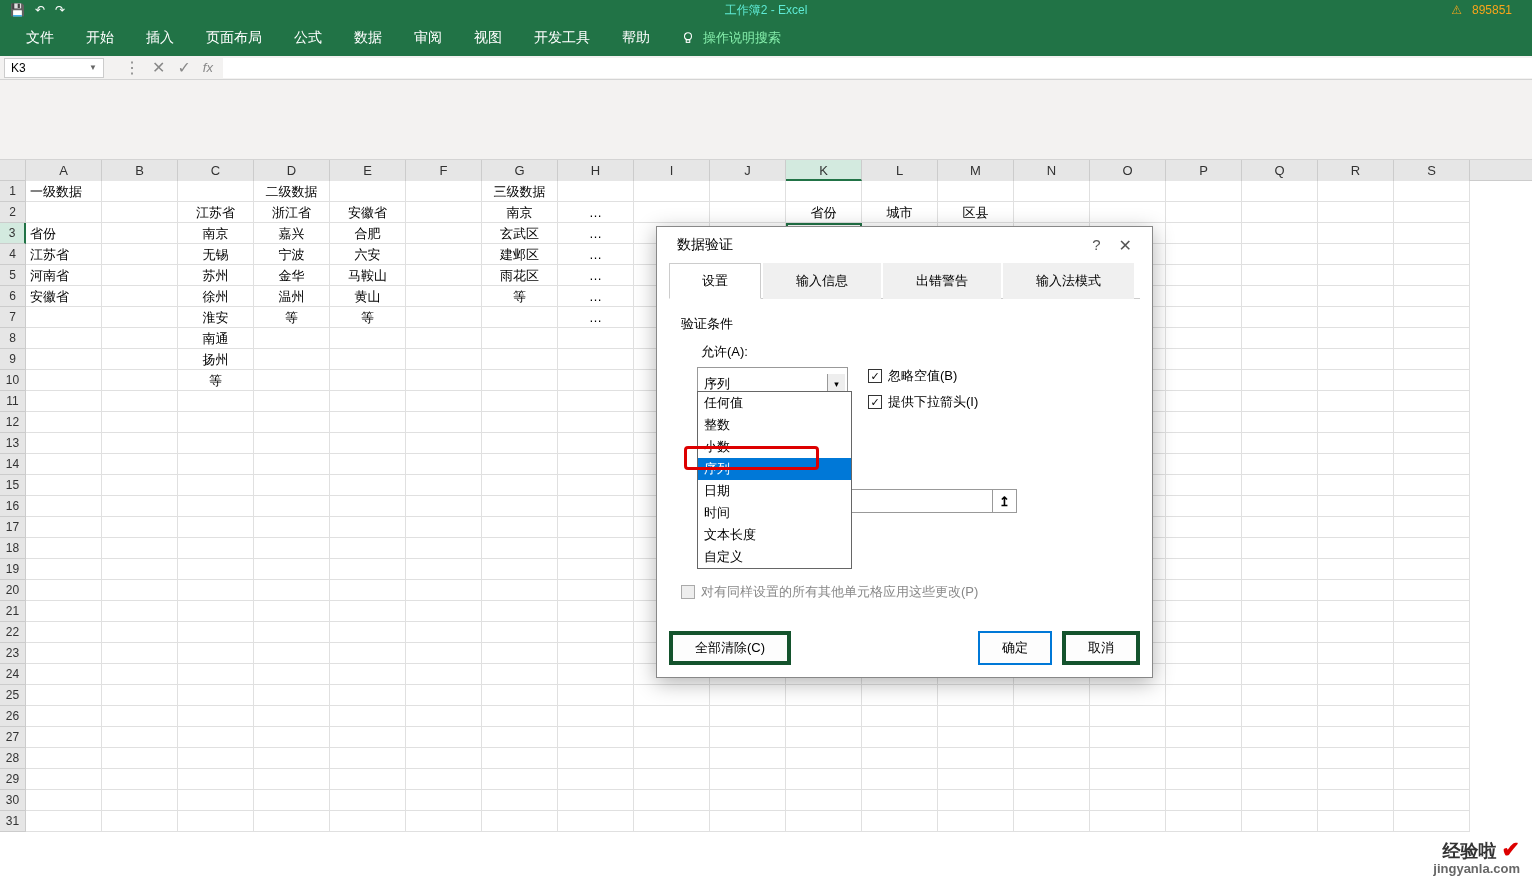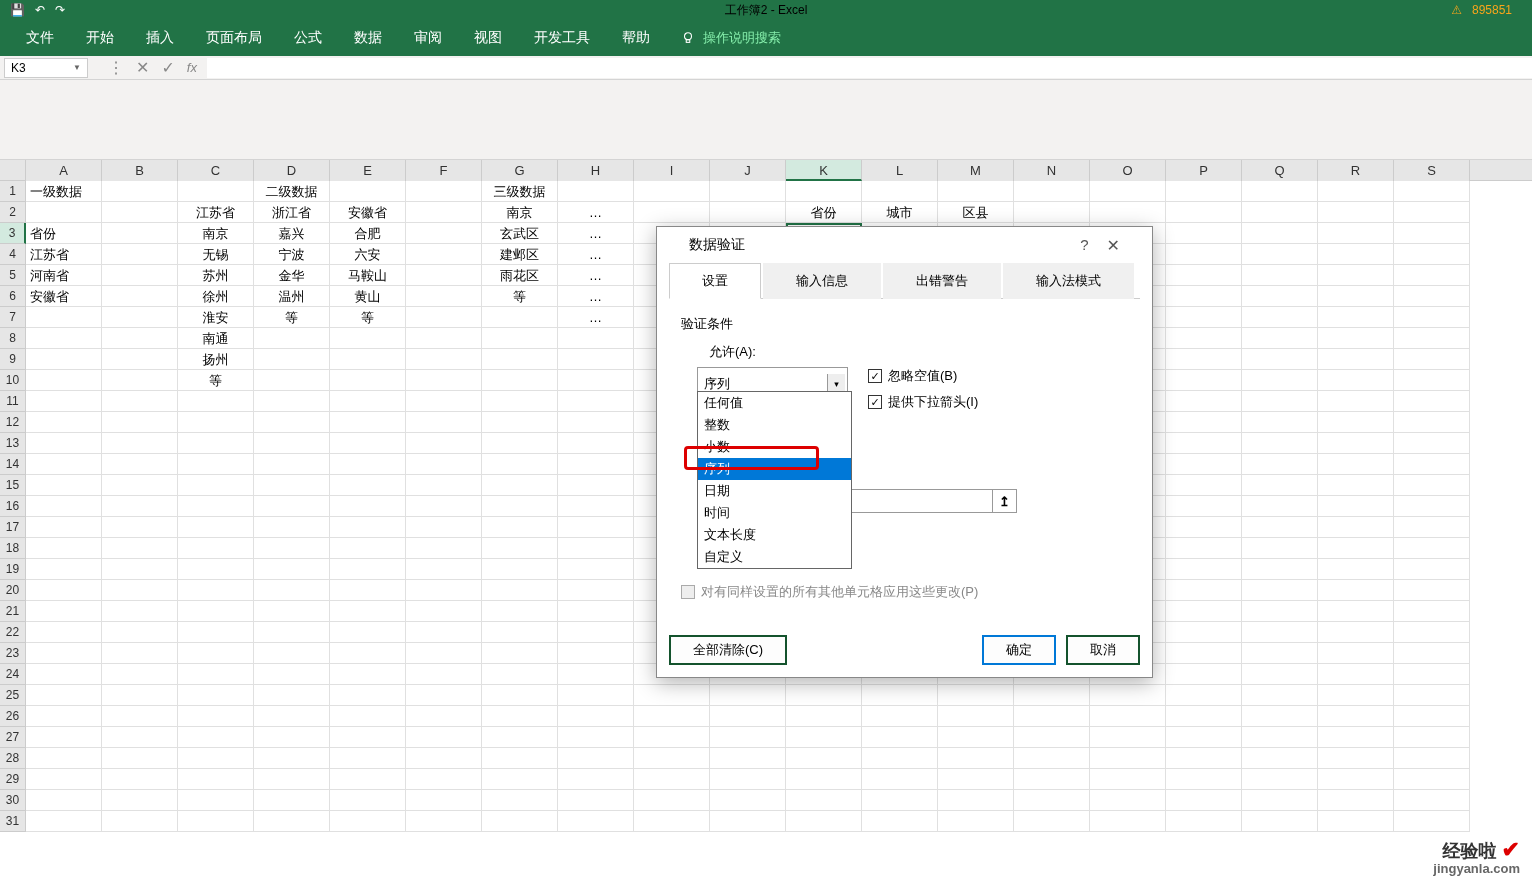--- a/index.html
+++ b/index.html
@@ -1,32 +1,32 @@
 <!DOCTYPE html>
 <html><head>
 <meta charset="utf-8">
 <style>
 * { margin: 0; padding: 0; box-sizing: border-box; font-family: "Microsoft YaHei", "Segoe UI", sans-serif; }
 body { background: #fff; width: 1532px; height: 888px; overflow: hidden; position: relative; }
 
 
 .title-bar { height: 20px; background: #217346; display: flex; align-items: center; padding-left: 10px; color: #fff; font-size: 12px; position: relative; }
 .title-bar .qat { display: flex; gap: 10px; align-items: center; }
-.title-bar .doc-title { position: absolute; left: 50%; transform: translateX(-50%); font-size: 12px; color: #000000; }
+.title-bar .doc-title { position: absolute; left: 50%; transform: translateX(-50%); font-size: 12px; color: #5eead4; }
 .title-bar .right-icons { position: absolute; right: 20px; display: flex; gap: 10px; align-items: center; color: #f8a51b; }
 
 
 .ribbon { height: 36px; background: #217346; display: flex; align-items: center; padding-left: 10px; gap: 0; }
 .ribbon-tab { color: #fff; font-size: 14px; padding: 8px 16px; cursor: pointer; text-align: center; }
 .ribbon-help { display: flex; align-items: center; color: #86efac; font-size: 13px; margin-left: 15px; gap: 8px; }
 .lightbulb { width: 14px; height: 14px; }
 
 
 .formula-bar { height: 24px; background: #f3f2f1; border-bottom: 1px solid #d4d4d4; display: flex; align-items: center; }
-.name-box { width: 84px; height: 20px; background: #fff; border: 1px solid #ccc; font-size: 12px; padding: 0 6px; display: flex; align-items: center; justify-content: space-between; margin-left: 4px; }
+.name-box { width: 100px; height: 20px; background: #fff; border: 1px solid #ccc; font-size: 12px; padding: 0 6px; display: flex; align-items: center; justify-content: space-between; margin-left: 4px; }
 .name-box-arrow { font-size: 8px; color: #666; }
 .fx-group { display: flex; align-items: center; margin-left: 20px; gap: 12px; }
 .fx-btn { font-size: 13px; color: #888; font-style: italic; cursor: pointer; }
 .fx-x { color: #888; cursor: pointer; }
 .fx-check { color: #888; cursor: pointer; }
 .formula-input { flex: 1; height: 20px; border: none; background: #fff; margin-left: 10px; font-size: 12px; padding: 0 4px; }
 
 
 .ribbon-content { height: 80px; background: #f3f2f1; border-bottom: 1px solid #d4d4d4; }
 
@@ -43,45 +43,45 @@
 .row-header.active { background: #d3eadf; border-right: 2px solid #217346; }
 
 .cells { position: relative; }
 .cell-row { display: flex; }
 .cell { width: 76px; height: 21px; border-right: 1px solid #e0e0e0; border-bottom: 1px solid #e0e0e0; font-size: 13px; line-height: 21px; padding: 0 4px; text-align: center; overflow: hidden; white-space: nowrap; }
 .cell.left { text-align: left; }
 .cell.selected { border: 2px solid #217346; width: 76px; height: 21px; }
 
 
 .dialog { position: absolute; left: 656px; top: 226px; width: 497px; height: 452px; background: #fff; border: 1px solid #888; box-shadow: 0 5px 20px rgba(0,0,0,0.3); z-index: 100; }
-.dialog-title { height: 36px; display: flex; align-items: center; justify-content: space-between; padding: 0 32px; font-size: 14px; border-radius: 13px; }
+.dialog-title { height: 36px; display: flex; align-items: center; justify-content: space-between; padding: 0 20px; font-size: 14px; border-radius: 13px; }
 .dialog-title .close-help { display: flex; gap: 18px; font-size: 15px; color: #555; }
 .dialog-title .x-btn { cursor: pointer; font-size: 16px; }
 .dialog-tabs { display: flex; border-bottom: 1px solid #ccc; margin: 0 12px; }
 .dialog-tab { padding: 8px 32px; font-size: 13px; border: 1px solid transparent; cursor: pointer; background: #f0f0f0; margin-right: 2px; margin-bottom: -1px; }
 .dialog-tab.active { background: #fff; border: 1px solid #ccc; border-bottom: 1px solid #fff; }
 .dialog-body { padding: 16px 24px; font-size: 13px; }
 .dialog-body .section-label { margin-bottom: 10px; }
-.dialog-body .field-label { margin-left: 28px; margin-bottom: 6px; }
+.dialog-body .field-label { margin-left: 20px; margin-bottom: 6px; }
 .allow-row { display: flex; align-items: flex-start; gap: 20px; margin-left: 16px; }
 .select-box { width: 151px; height: 33px; border: 1px solid #999; display: flex; align-items: center; justify-content: space-between; padding: 0 2px 0 6px; font-size: 13px; position: relative; }
 .select-arrow { width: 18px; height: 20px; background: #eee; border-left: 1px solid #999; display: flex; align-items: center; justify-content: center; font-size: 9px; }
 .dropdown-list { position: absolute; top: 23px; left: -1px; width: 155px; background: #fff; border: 1px solid #666; z-index: 200; }
 .dropdown-item { padding: 2px 6px; font-size: 13px; cursor: pointer; }
 .dropdown-item.selected { background: #0078d7; color: #fff; }
 .highlight-box { position: absolute; border: 3px solid #d00; border-radius: 4px; pointer-events: none; }
 .checkbox-row { display: flex; align-items: center; gap: 6px; margin-bottom: 8px; font-size: 13px; }
 .chk { width: 14px; height: 14px; border: 1px solid #333; display: inline-flex; align-items: center; justify-content: center; font-size: 11px; line-height: 1; }
 .source-input { width: 320px; height: 24px; border: 1px solid #999; margin-left: 16px; margin-top: 70px; display: flex; }
 .source-input input { flex: 1; border: none; padding: 0 4px; font-size: 12px; }
 .source-btn { width: 24px; border-left: 1px solid #999; display: flex; align-items: center; justify-content: center; cursor: pointer; font-weight: bold; }
 .apply-row { margin-top: 70px; display: flex; align-items: center; gap: 6px; font-size: 13px; }
 .apply-row .chk.disabled { border-color: #aaa; background: #eee; }
 .dialog-footer { position: absolute; bottom: 12px; left: 12px; right: 12px; display: flex; justify-content: space-between; }
-.dlg-btn { padding: 4px 22px; font-size: 13px; border: 2px solid #14532d; background: #fdfdfd; cursor: pointer; }
+.dlg-btn { padding: 4px 22px; font-size: 13px; border: 4px solid #14532d; background: #fdfdfd; cursor: pointer; }
 .dlg-btn.primary { border: 2px solid #0078d7; }
 .watermark { position: absolute; right: 12px; bottom: 12px; display: flex; align-items: center; gap: 6px; font-size: 18px; font-weight: bold; color: #333; font-family: "KaiTi", serif; }
 .watermark .check { color: #d00; font-size: 22px; }
 .watermark .url { font-size: 13px; font-weight: bold; color: #666; }
 .watermark-col { display:flex; flex-direction:column; align-items:flex-end; line-height:1.1;}
 </style>
 </head>
 <body>
 
 <div class="title-bar">

